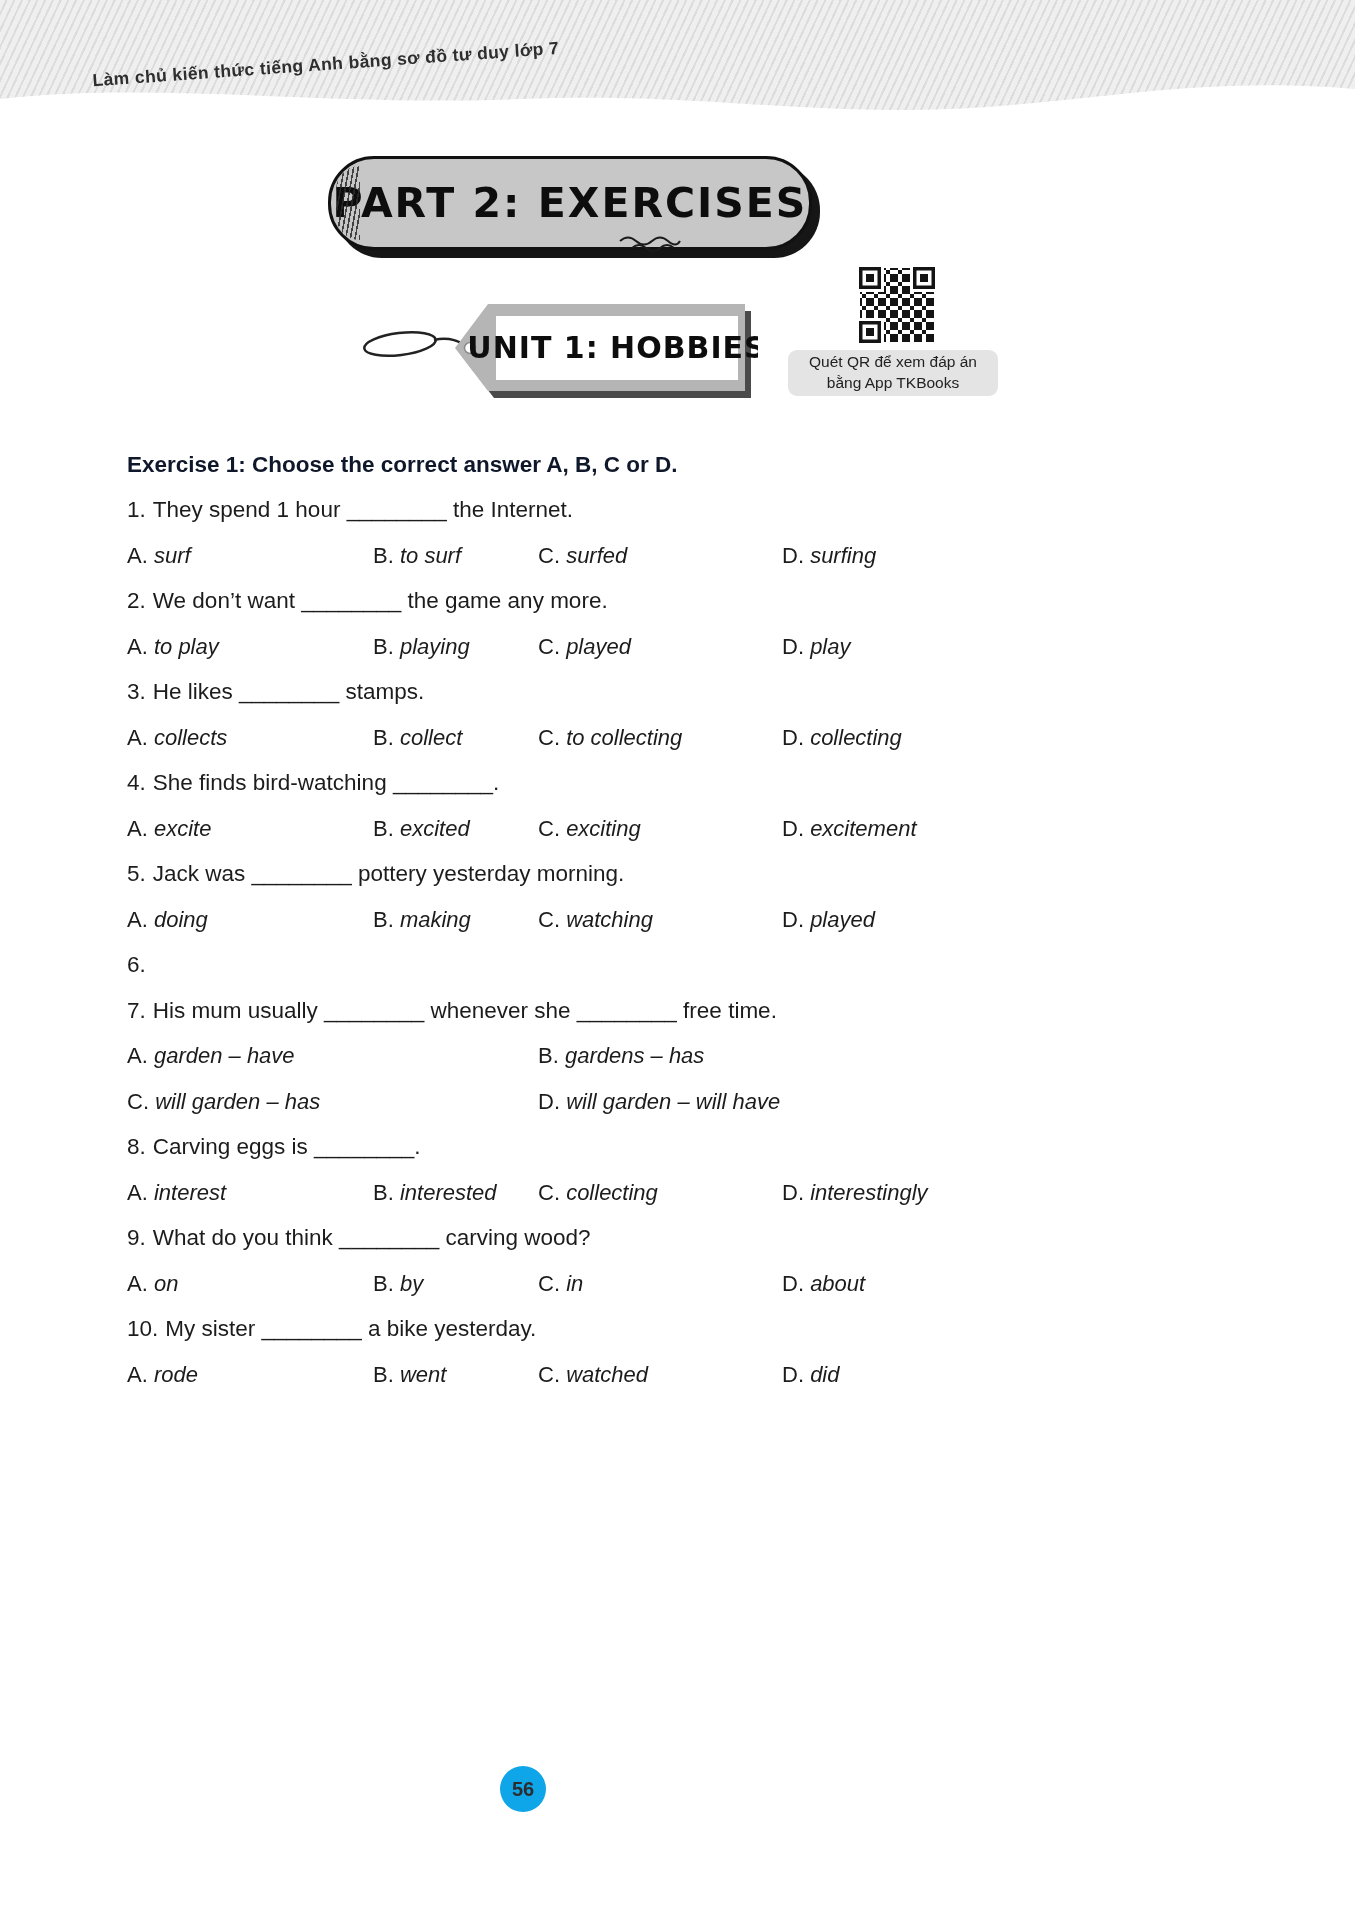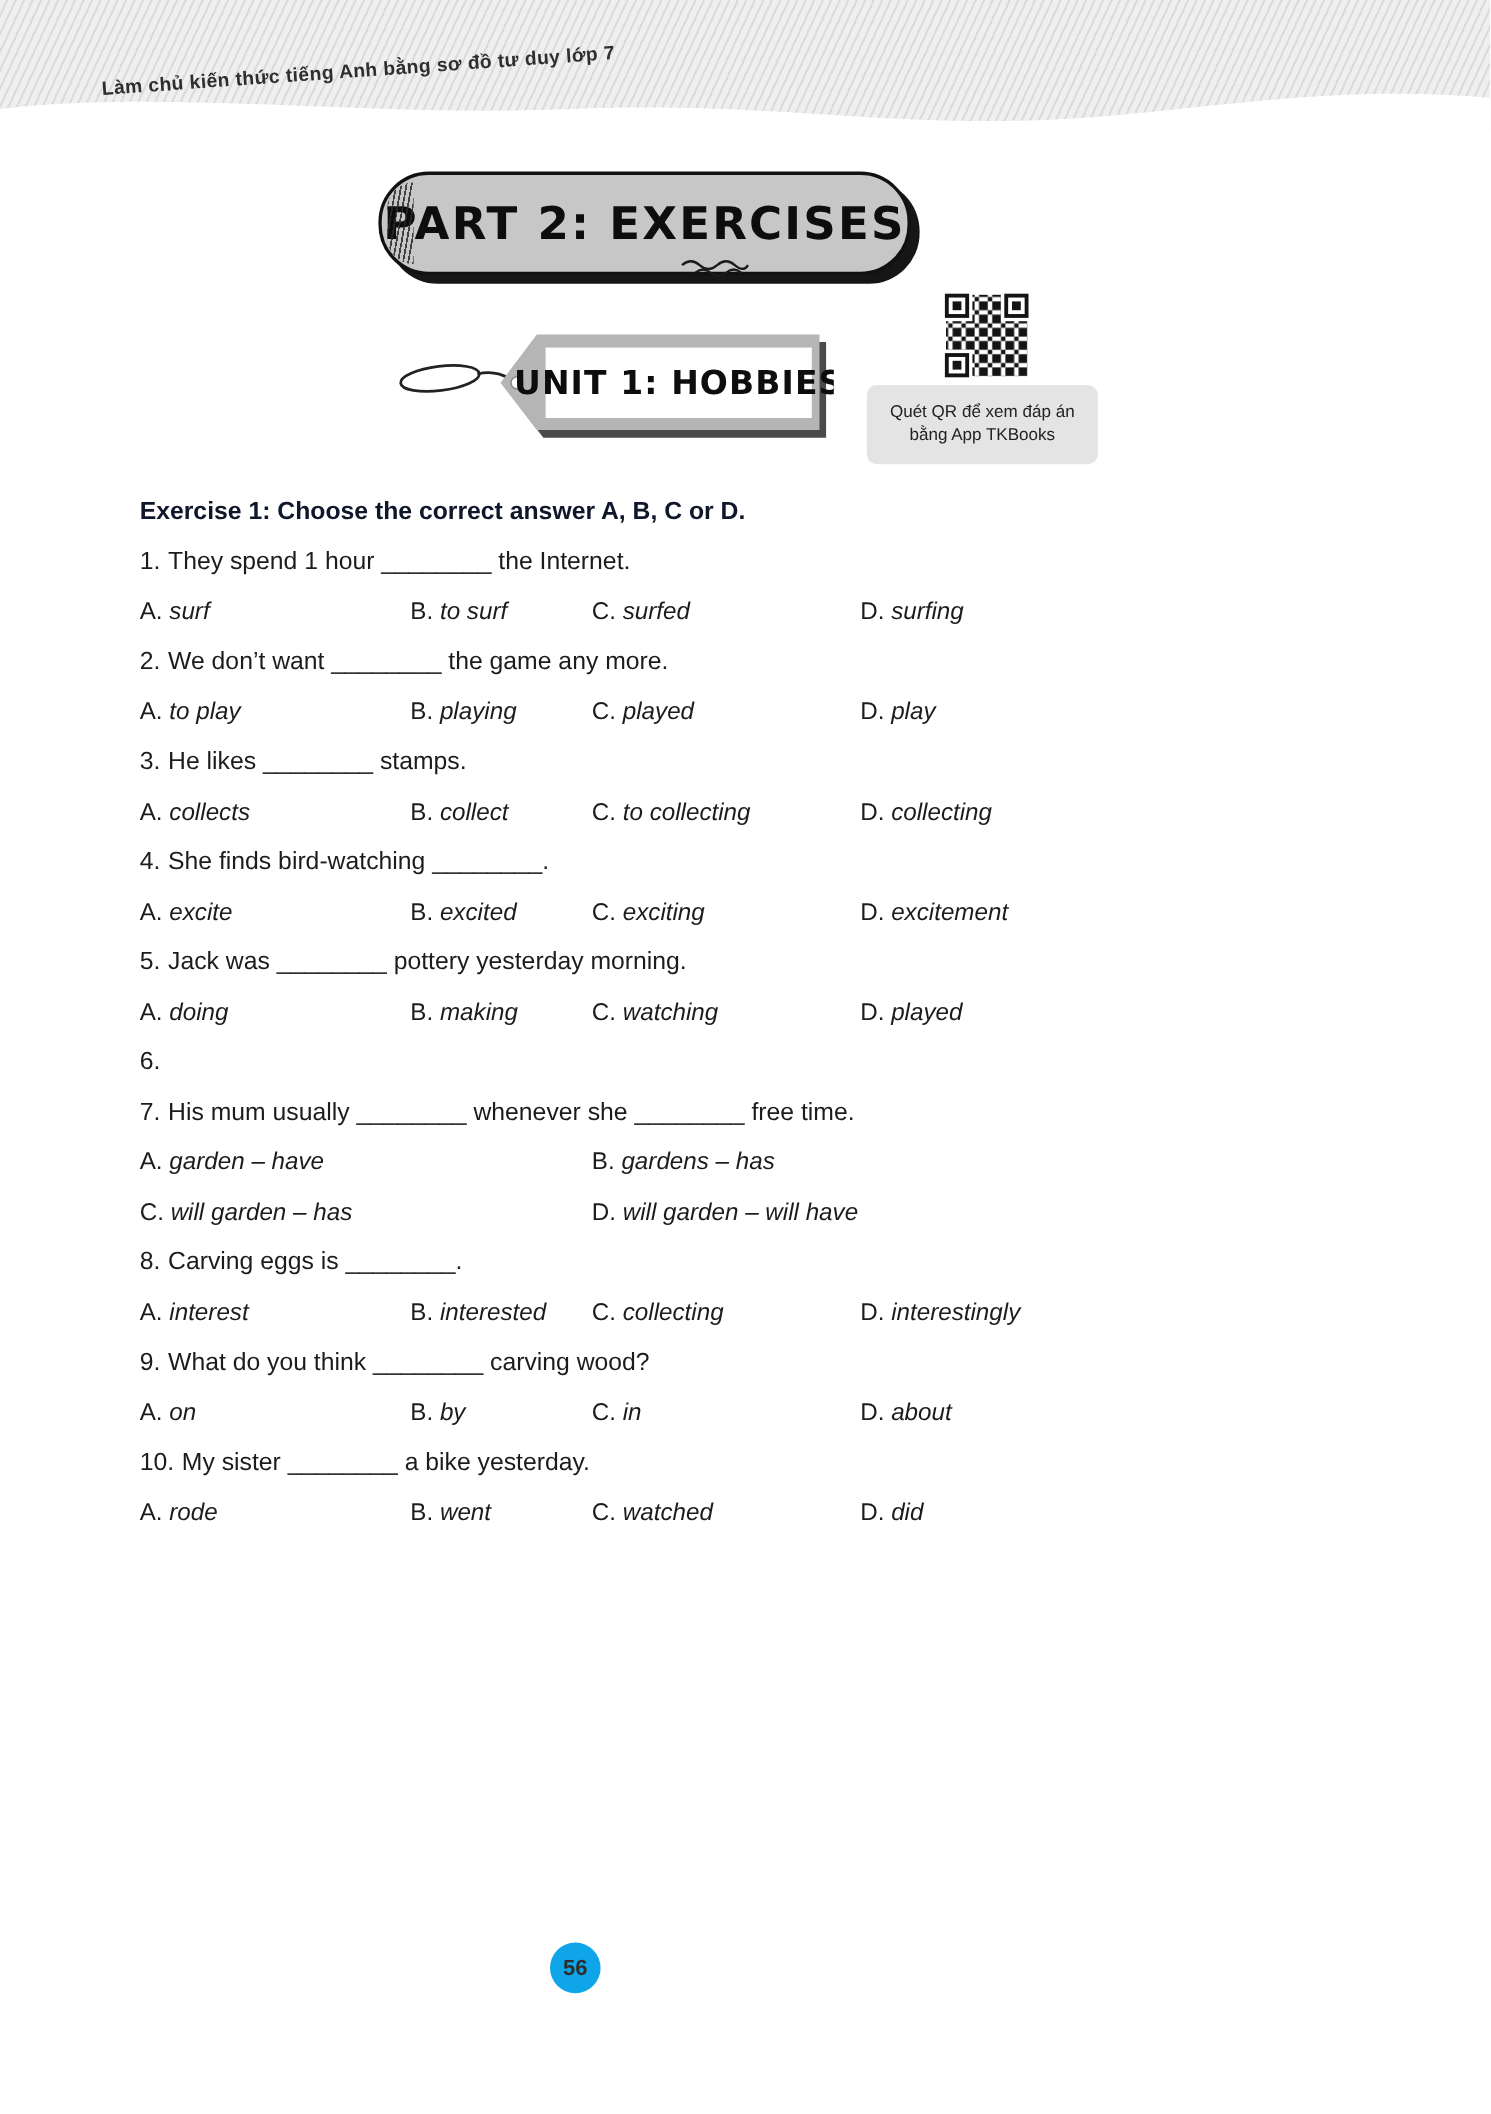--- a/index.html
+++ b/index.html
@@ -9,37 +9,37 @@
   
   .top-band{position:absolute;top:0;left:0;width:1355px;height:120px;
             background:repeating-linear-gradient(115deg,#efefef 0 5px,#dcdcdc 5px 7px);}
   .top-band .wave{position:absolute;left:0;bottom:-1px;width:100%;height:120px;display:block;}
   .slogan{position:absolute;left:92px;top:54px;transform:rotate(-4deg);
           font-size:17.5px;font-weight:700;color:#2e2e2e;letter-spacing:.4px;white-space:nowrap;}
 
   
   .part-banner{position:absolute;left:328px;top:156px;width:478px;height:88px;
                background:#c7c7c7;border:3px solid #111;border-radius:46px;
-               box-shadow:8px 8px 0 #161616;display:flex;align-items:center;justify-content:center;margin-left:16px;}
+               box-shadow:8px 8px 0 #161616;display:flex;align-items:center;justify-content:center;}
   .part-banner .hatch{position:absolute;left:5px;top:7px;bottom:7px;width:24px;
                border-radius:40px 0 0 40px;
                background:repeating-linear-gradient(100deg,transparent 0 3px,#2a2a2a 3px 4.6px);
                opacity:.85;}
   .part-title{font-size:41px;font-weight:700;letter-spacing:2px;color:#0d0d0d;
               font-family:"DejaVu Sans","Liberation Sans",sans-serif;}
   .squiggle{position:absolute;left:618px;top:236px;}
 
   
   .unit-tag{position:absolute;left:358px;top:294px;}
   .unit-tag text{font-family:"DejaVu Sans","Liberation Sans",sans-serif;font-weight:700;}
 
   
   .qr{position:absolute;left:858px;top:266px;}
   .qr-caption{position:absolute;left:788px;top:350px;width:210px;box-sizing:border-box;
-              background:#e4e4e4;border-radius:9px;padding:15px 6px;text-align:center;
+              background:#e4e4e4;border-radius:9px;padding:2px 6px;text-align:center;
               font-size:15.5px;line-height:1.35;color:#222;}
 
   
   .content{position:absolute;left:127px;top:442px;width:840px;}
   .line{height:45.5px;display:flex;align-items:center;}
   .ex-title{font-size:22.5px;font-weight:700;color:#0f172a;}
   .q-num{font-size:22.5px;margin-right:7px;}
   .q-text{font-size:22.5px;}
   .opts{display:grid;align-items:center;grid-auto-rows:45.5px;}
   .cols4{grid-template-columns:246px 165px 244px 1fr;}

